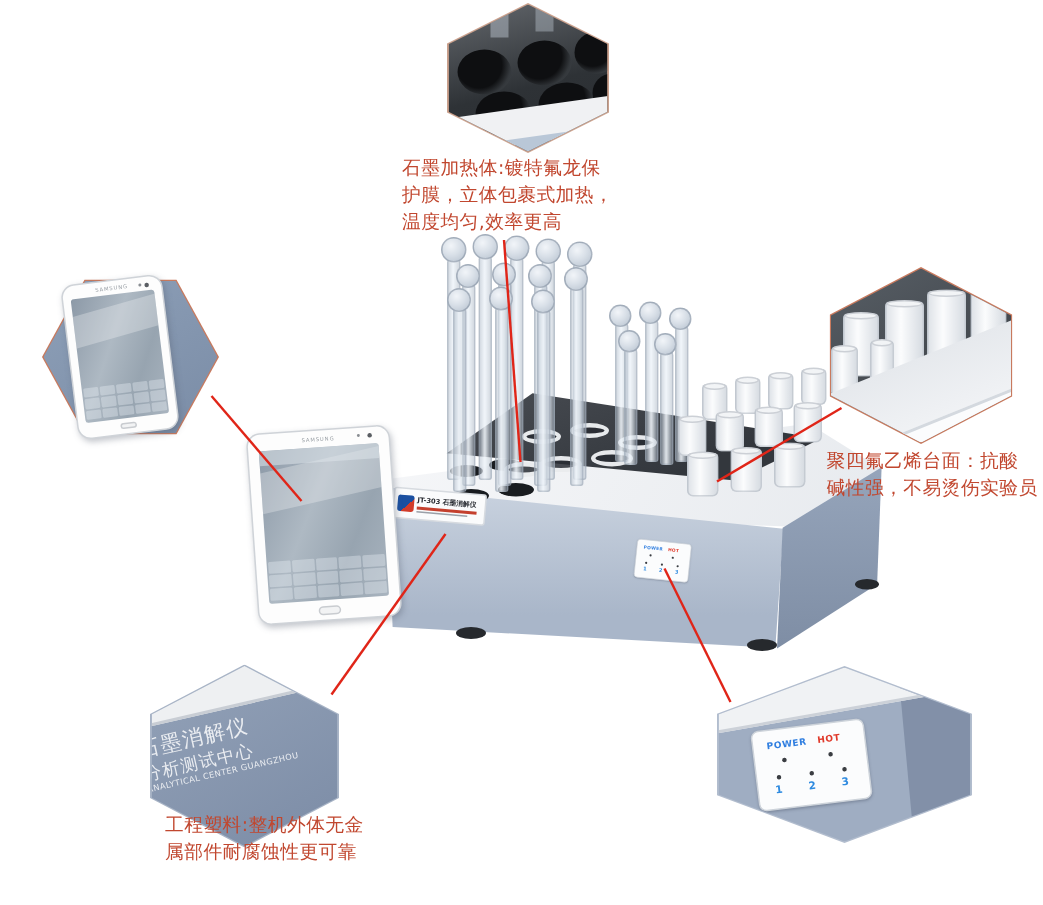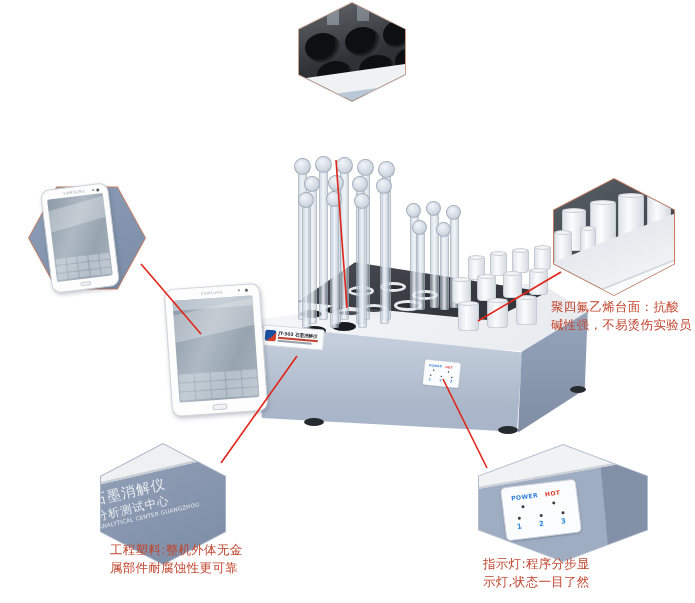--- a/index.html
+++ b/index.html
@@ -294,26 +294,27 @@
           <i></i>
           <i></i>
           <i></i>
           <i></i>
           <i></i>
         </div>
     </div>
     <span class="home"></span>
   </div>
 
+  <div class="note" style="left:268px;top:103px;width:155px;">石墨加热体:镀特氟龙保
+护膜，立体包裹式加热，
+温度均匀,效率更高</div>
   <div class="note" style="left:551px;top:298px;width:150px;">聚四氟乙烯台面：抗酸
 碱性强，不易烫伤实验员</div>
   <div class="note" style="left:110px;top:541px;width:155px;">工程塑料:整机外体无金
 属部件耐腐蚀性更可靠</div>
-  <div class="note" style="left:483px;top:555px;width:135px;">指示灯:程序分步显
-示灯,状态一目了然</div>
 
   <svg class="abs" style="left:0;top:0;z-index:40;pointer-events:none;" width="695" height="603" viewBox="0 0 695 603">
     <line x1="336" y1="160" x2="347" y2="308" stroke="#e02518" stroke-width="1.6"></line>
     <line x1="141" y1="264" x2="201" y2="334" stroke="#e02518" stroke-width="1.6"></line>
     <line x1="478" y1="321" x2="561" y2="272" stroke="#e02518" stroke-width="1.6"></line>
     <line x1="297" y1="356" x2="221" y2="463" stroke="#e02518" stroke-width="1.6"></line>
     <line x1="443" y1="379" x2="487" y2="468" stroke="#e02518" stroke-width="1.6"></line>
   </svg>
 </div>
 

